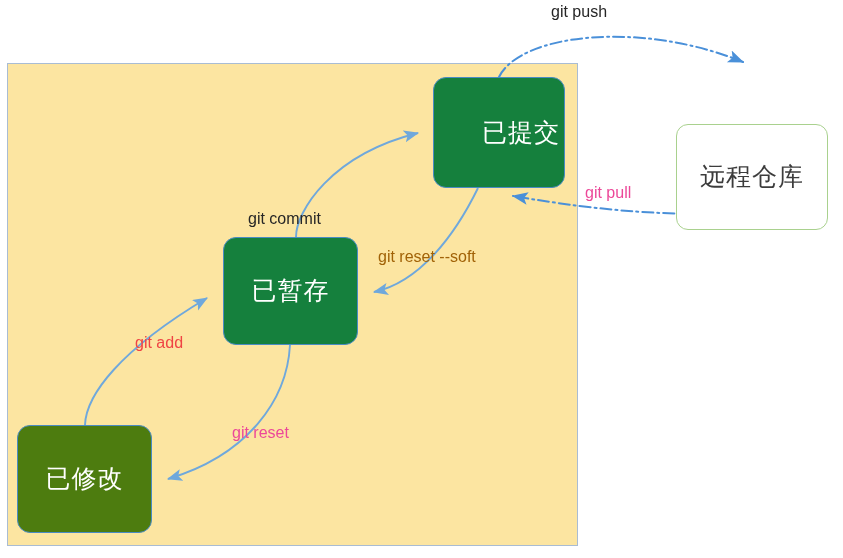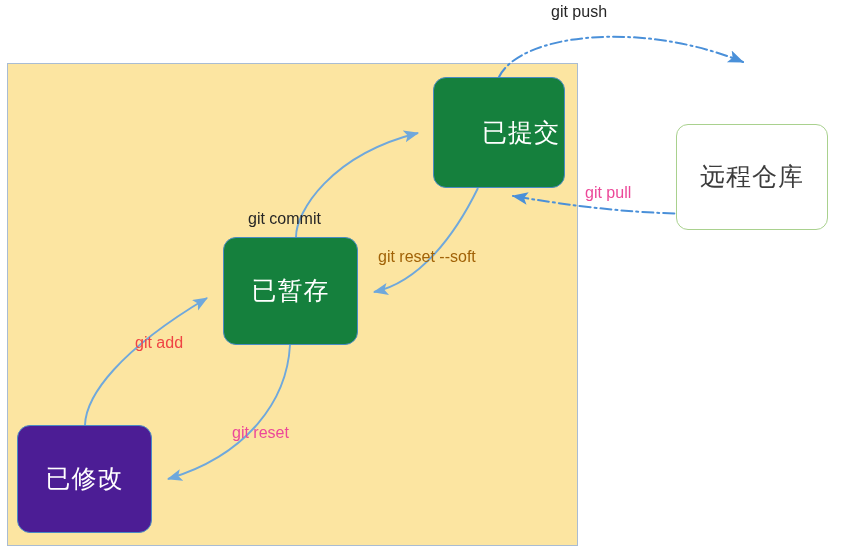--- a/index.html
+++ b/index.html
@@ -86,21 +86,21 @@
   </svg>
 
   <div class="node node-blue" id="node-committed" style="left: 433px; top: 77px; width: 132px; height: 111px; background: #15803d; color: rgb(255, 255, 255); padding-left: 44px;">
       <span>已提交</span>
     </div>
 
   <div class="node node-blue" id="node-staged" style="left: 223px; top: 237px; width: 135px; height: 108px; background: #15803d; color: rgb(255, 255, 255);">
       <span>已暂存</span>
     </div>
 
-  <div class="node node-blue" id="node-modified" style="left: 17px; top: 425px; width: 135px; height: 108px; background: #4c1d95; color: rgb(255, 255, 255);">
+  <div class="node node-blue" id="node-modified" style="left: 17px; top: 425px; width: 135px; height: 108px; background: #4d7c0f; color: rgb(255, 255, 255);">
       <span>已修改</span>
     </div>
 
   <div class="node node-green" id="node-remote" style="left: 676px; top: 76px; width: 152px; height: 106px; background: rgb(255, 255, 255); border-color: rgb(169, 209, 142);">
       <span>远程仓库</span>
     </div>
 
   <div class="edge-label" id="label-git-add" style="left: 96px; top: 334px; color: #ef4444; margin-left: 39px;">git add</div>
   <div class="edge-label" id="label-git-commit" style="left: 248px; top: 163px; color: rgb(38, 38, 38); margin-top: 47px;">git commit</div>
   <div class="edge-label" id="label-git-reset" style="left: 232px; top: 424px; color: #ec4899;">git reset</div>

